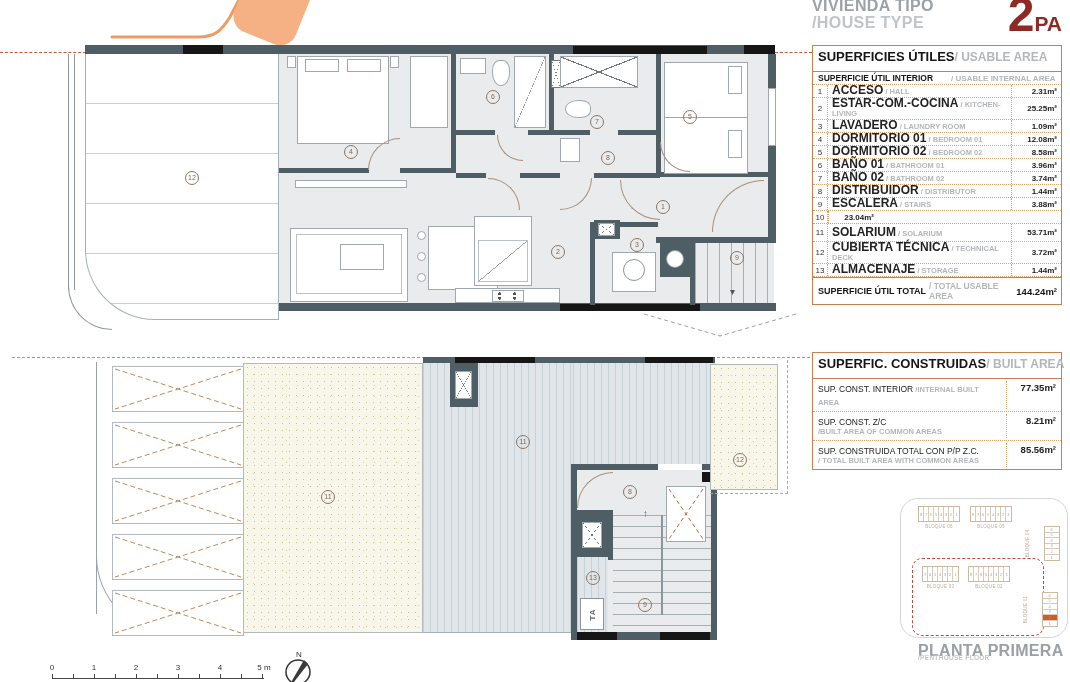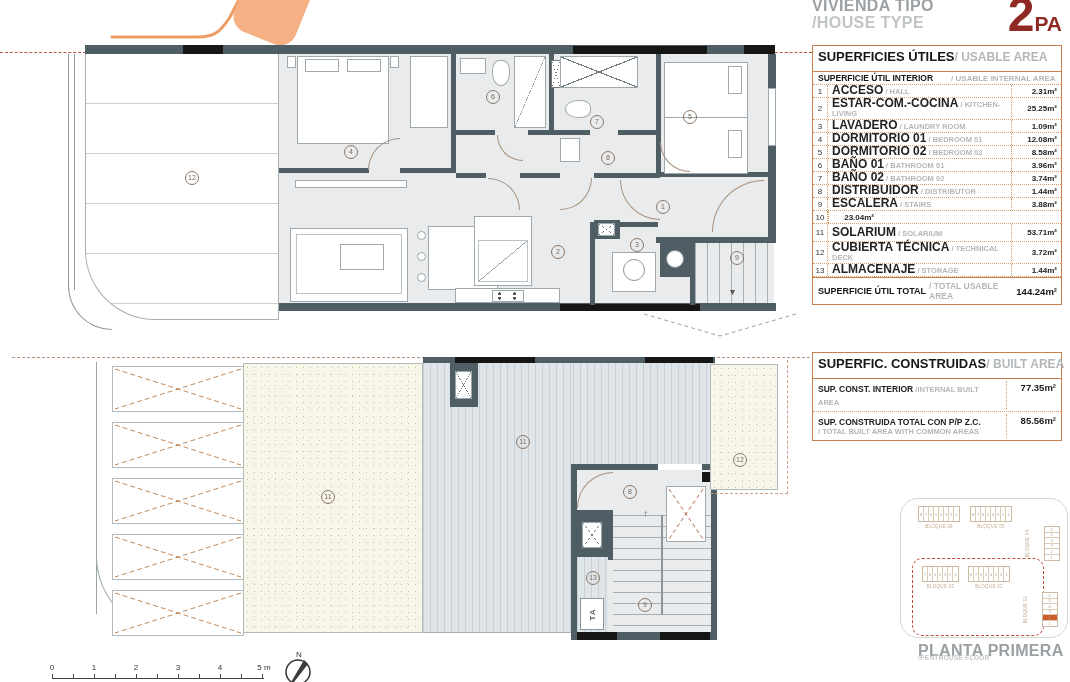--- a/index.html
+++ b/index.html
@@ -57,21 +57,21 @@
   .u-name i{font-style:normal;font-weight:bold;color:var(--muted_text);font-size:7.5px}
   .u-row.stacked .u-name i{display:block}
   .u-val{width:50px;text-align:left;padding-right:4px;font-weight:bold;color:#222;border-left:1px dotted var(--dot);align-self:stretch;display:flex;align-items:center;justify-content:flex-end}
   .u-total{display:flex;align-items:center;border-top:1px solid var(--table_border);padding:3px 4px 3px 5px}
   .u-total .es{font-size:9px;font-weight:bold;color:#161616}
   .u-total .en{font-size:8.5px;font-weight:bold;color:var(--muted_text);margin-left:3px;flex:1}
   .u-total .tv{font-size:9.5px;font-weight:bold;color:#161616}
   .b-row{display:flex;border-bottom:1px dotted var(--dot);padding:2px 0}
   .b-row:last-child{border-bottom:none}
   .b-left{flex:1;padding:1px 5px;line-height:10px}
-  .b-left b{font-size:8.5px;font-weight:bold;color:#222}
+  .b-left b{font-size:8.5px;font-weight:normal;color:#222}
   .b-left i{font-style:normal;font-size:7.5px;font-weight:bold;color:var(--muted_text)}
   .b-row.two .b-left i{display:block}
   .b-val{width:55px;border-left:1px dotted var(--dot);text-align:right;padding:1px 5px 0 0;font-weight:bold;font-size:9.5px;color:#222}
 
   
   .kp-bound{position:absolute;border:1px solid #d2d6d8;border-radius:18px}
   .kp-dash{position:absolute;border:1.5px dashed var(--dashed_outline);border-radius:10px}
   .kp-strip{position:absolute;display:flex;flex-direction:column;align-items:center;gap:2px}
   .kp-cells{display:flex;border:1px solid #cdb8a2;background:#fff}
   .kp-cell{width:5px;height:14px;border-right:1px solid #ddcab6;font-size:4px;color:#b6a28c;display:flex;align-items:center;justify-content:center}
@@ -397,20 +397,24 @@
     <div class="t-head">
       <span class="es">SUPERFIC. CONSTRUIDAS</span>
       <span class="en">/ BUILT AREA</span>
     </div>
     <div id="built-rows">
         <div class="b-row">
           <span class="b-left"><b>SUP. CONST. INTERIOR</b><i> /INTERNAL BUILT AREA</i></span>
           <span class="b-val">77.35m²</span>
         </div>
         <div class="b-row two">
+          <span class="b-left"><b>SUP. CONST. Z/C</b><i>/BUILT AREA OF COMMON AREAS</i></span>
+          <span class="b-val">8.21m²</span>
+        </div>
+        <div class="b-row two">
           <span class="b-left"><b>SUP. CONSTRUIDA TOTAL CON P/P Z.C.</b><i>/ TOTAL BUILT AREA WITH COMMON AREAS</i></span>
           <span class="b-val">85.56m²</span>
         </div>
       </div>
   </div>
 
   <div class="kp-bound" style="left:900px;top:498px;width:168px;height:140px"></div>
   <div class="kp-strip" style="left:918px;top:506px">
       <div class="kp-cells">
         <span class="kp-cell">8</span>

